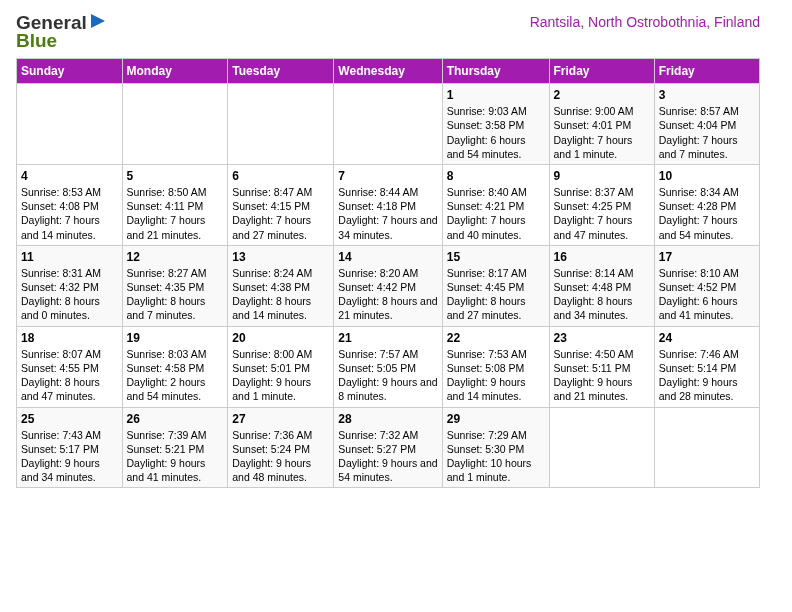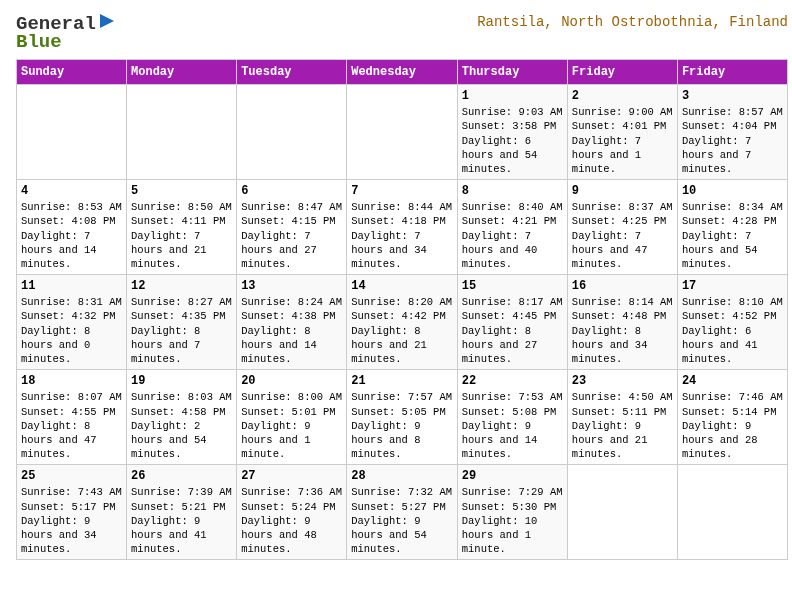--- a/index.html
+++ b/index.html
@@ -5,22 +5,21 @@
     * { box-sizing: border-box; margin: 0; padding: 0; }
     body {
       font-family: Arial, sans-serif;
       background: #fff;
       width: 792px;
       height: 612px;
       overflow: hidden;
     }
     .container {
       width: 792px;
-      padding: 12px 4px 8px 16px;
-      font-family: Liberation Mono, monospace;
+      padding: 12px 32px 8px 16px;
     }
     .header-row {
       display: flex;
       justify-content: space-between;
       align-items: flex-start;
       margin-bottom: 6px;
     }
     .logo {
       display: flex;
       flex-direction: column;
@@ -30,21 +29,21 @@
       text-align: right;
     }
     .main-title {
       font-size: 32px;
       font-weight: normal;
       color: #222;
       line-height: 1.1;
     }
     .subtitle {
       font-size: 14px;
-      color: #a16207;
+      color: #a21caf;
       margin-top: 2px;
     }
     .calendar {
       width: 100%;
       border-collapse: collapse;
       margin-top: 4px;
       font-size: 11px;
     }
     .calendar thead th {
       background-color: #a21caf;

